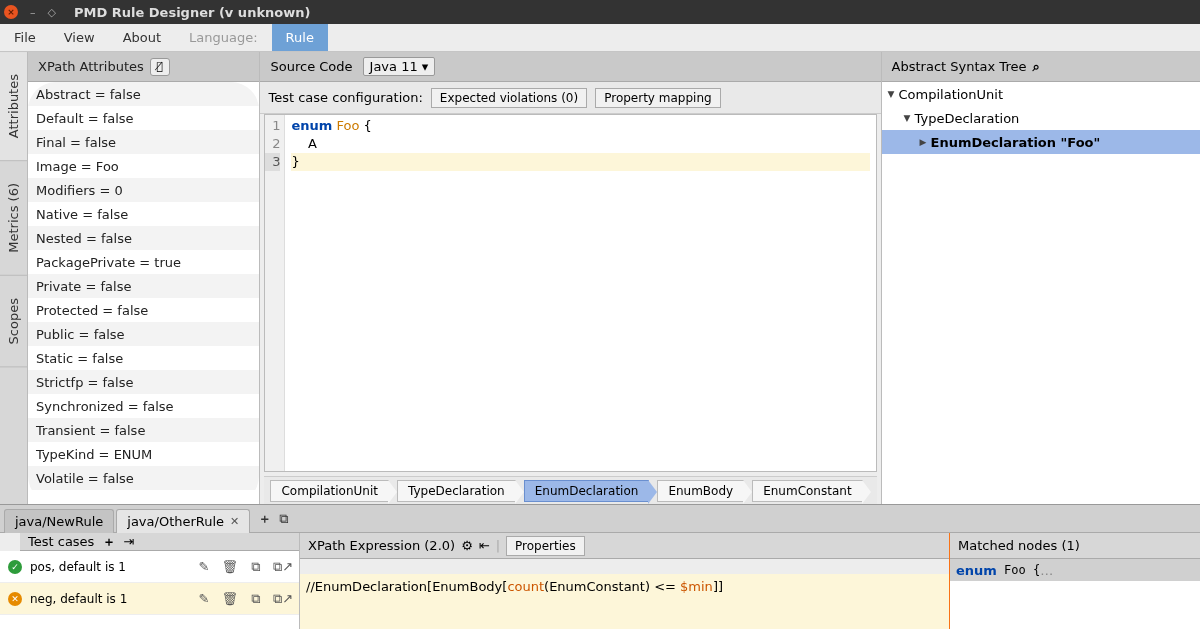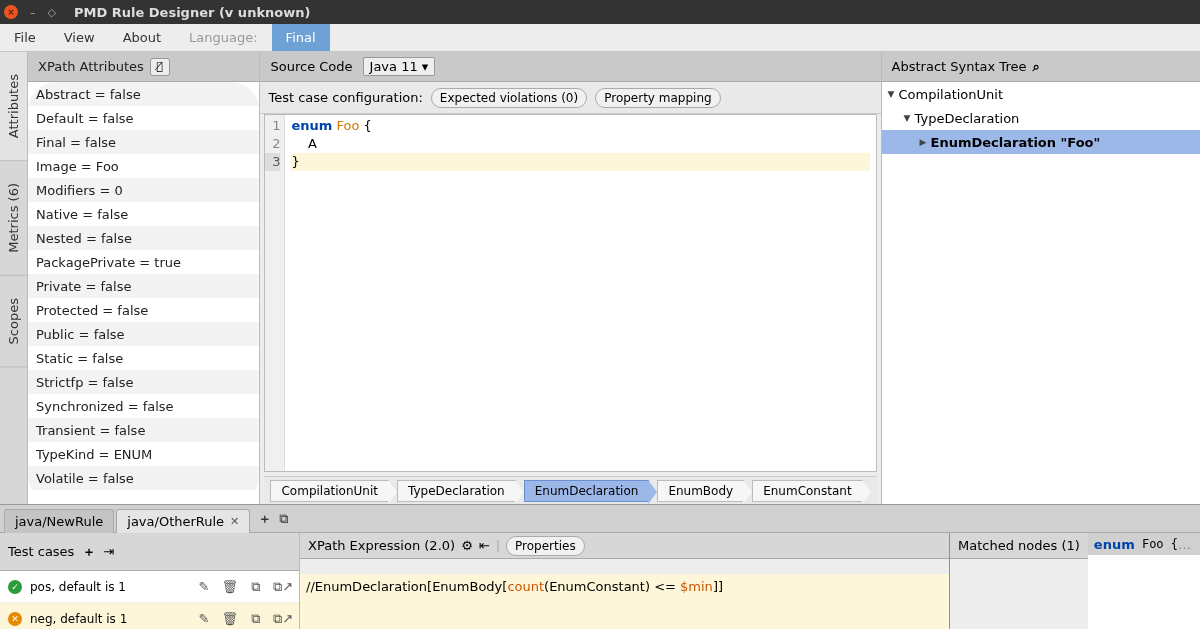--- a/index.html
+++ b/index.html
@@ -21,21 +21,21 @@
 .pane-header .title { font-weight: normal; color: #222; }
 .iconbtn { width: 20px; height: 18px; border: 1px solid #999; border-radius: 3px; background: #eee; display: inline-flex; align-items: center; justify-content: center; font-size: 11px; cursor: pointer; }
 .attr-list { flex: 1; overflow: auto; border-radius: 28px; }
 .attr-list .row { height: 24px; display: flex; align-items: center; padding: 0 8px; font-size: 13px; color: #222; }
 .attr-list .row:nth-child(odd) { background: #f3f3f3; }
 .attr-list .row:nth-child(even) { background: #ffffff; }
 .center-pane { flex: 1; display: flex; flex-direction: column; border-right: 1px solid #bbb; }
 .src-header { background: #c9c9c9; height: 30px; display: flex; align-items: center; padding: 0 10px; gap: 10px; border-bottom: 1px solid #aaa; }
 .combo { border: 1px solid #999; background: #eee; padding: 1px 6px; border-radius: 2px; display: inline-flex; align-items: center; gap: 4px; cursor: pointer; font-size: 12px; }
 .testcfg { background: #e9e9e9; height: 32px; display: flex; align-items: center; padding: 0 8px; gap: 8px; border-bottom: 1px solid #ccc; }
-.btn { border: 1px solid #aaa; background: #f1f1f1; padding: 2px 8px; border-radius: 10px; font-size: 12px; cursor: pointer; }
+.btn { border: 1px solid #aaa; background: #f1f1f1; padding: 2px 8px; border-radius: 0; font-size: 12px; cursor: pointer; }
 .code-area { flex: 1; display: flex; background: #fff; font-family: "DejaVu Sans Mono", monospace; border: 1px solid #bbb; margin: 0 4px; }
 .gutter { width: 20px; background: #f0f0f0; text-align: right; padding: 2px 4px 0 0; color: #888; font-size: 12px; border-right: 1px solid #ddd; }
 .gutter div { height: 18px; line-height: 18px; }
 .gutter .hl { background: #ddd; color:#555; }
 .code { flex: 1; padding: 2px 6px; font-size: 13px; line-height: 18px; position: relative; }
 .kw { color: #0044aa; font-weight: bold; }
 .name { color: #cc7a00; }
 .codeline { height: 18px; white-space: pre; }
 .codeline.hl { background: #fdf6d9; }
 .breadcrumb { height: 28px; display: flex; align-items: center; padding: 0 6px; gap: 0; background: #e9e9e9; border-top: 1px solid #ccc; margin: 4px 4px 0 4px; }
@@ -51,55 +51,55 @@
 .tree-label { white-space: nowrap; }
 .caret { font-size: 9px; color: #444; }
 .bottom { height: 125px; display: flex; flex-direction: column; border-top: 1px solid #999; }
 .tabbar { height: 28px; background: #d0d0d0; display: flex; align-items: center; padding: 0 4px; gap: 0; border-bottom: 1px solid #aaa; }
 .tab { height: 24px; padding: 0 10px; display: flex; align-items: center; gap: 6px; background: #c4c4c4; border: 1px solid #aaa; border-bottom: none; border-radius: 3px 3px 0 0; margin-top: 4px; margin-right: 2px; cursor: pointer; font-size: 12px; }
 .tab.active { background: #e5e5e5; }
 .tab .x { font-size: 11px; color: #555; cursor: pointer; }
 .tab-icons { margin-left: 6px; display: flex; gap: 8px; align-items: center; }
 .bottom-body { flex: 1; display: flex; }
 .tc-pane { width: 300px; display: flex; flex-direction: column; border-right: 1px solid #bbb; }
-.tc-header { background: #d7d7d7; height: 38px; display: flex; align-items: center; gap: 8px; padding: 0 8px; border-bottom: 1px solid #aaa; }
+.tc-header { background: #d7d7d7; height: 18px; display: flex; align-items: center; gap: 8px; padding: 0 8px; border-bottom: 1px solid #aaa; margin-left: 20px; }
 .tc-list { flex: 1; background: #fff; }
 .tc-row { height: 32px; display: flex; align-items: center; padding: 0 8px; gap: 8px; border-bottom: 1px solid #eee; cursor: pointer; }
 .tc-row.active { background: #fdf6d9; }
 .status-icon { width: 14px; height: 14px; border-radius: 50%; display: inline-flex; align-items: center; justify-content: center; font-size: 9px; color: #fff; font-weight: bold; }
 .pass { background: #2e9c3b; }
 .fail { background: #e68a00; }
 .tc-name { flex: 1; font-size: 12px; }
 .tc-row .icon-slot { color:#555; font-size:13px; cursor:pointer; width:18px; text-align:center; }
 .xp-pane { flex: 1; display: flex; flex-direction: column; border-right: 1px solid #f97316; }
 .xp-header { background: #d7d7d7; height: 26px; display: flex; align-items: center; padding: 0 8px; gap: 6px; border-bottom: 1px solid #aaa; }
 .xp-body { flex: 1; background: #fdf6d9; padding: 4px 6px; font-family: "DejaVu Sans Mono", monospace; font-size: 13px; line-height: 18px; white-space: pre; margin-top: 15px; }
 .func { color: #cc5500; }
 .var { color: #cc5500; }
-.mn-pane { width: 250px; display: flex; flex-direction: row; }
+.mn-pane { width: 250px; display: flex; flex-direction: column; }
 .mn-header { background: #d7d7d7; height: 26px; display: flex; align-items: center; padding: 0 8px; border-bottom: 1px solid #aaa; }
 .mn-body { flex: 1; background: #fff; }
 .mn-row { height: 22px; background: #d0d0d0; display: flex; align-items: center; padding: 0 6px; font-family: "DejaVu Sans Mono", monospace; font-size: 12px; }
 </style>
 </head>
 <body>
 
 <div class="titlebar">
   <span class="close">×</span>
   <span class="winicon">–</span>
   <span class="winicon">◇</span>
   <span class="title">PMD Rule Designer (v unknown)</span>
 </div>
 
 <div class="menubar">
   <div class="menuitem">File</div>
   <div class="menuitem">View</div>
   <div class="menuitem">About</div>
   <div class="menuitem disabled">Language:</div>
-  <div class="menuitem active">Final</div>
+  <div class="menuitem active">Rule</div>
 </div>
 
 <div class="mainarea">
 
   <div class="vtabs">
     <div class="vtab active">Attributes</div>
     <div class="vtab">Metrics   (6)</div>
     <div class="vtab">Scopes</div>
   </div>
 

